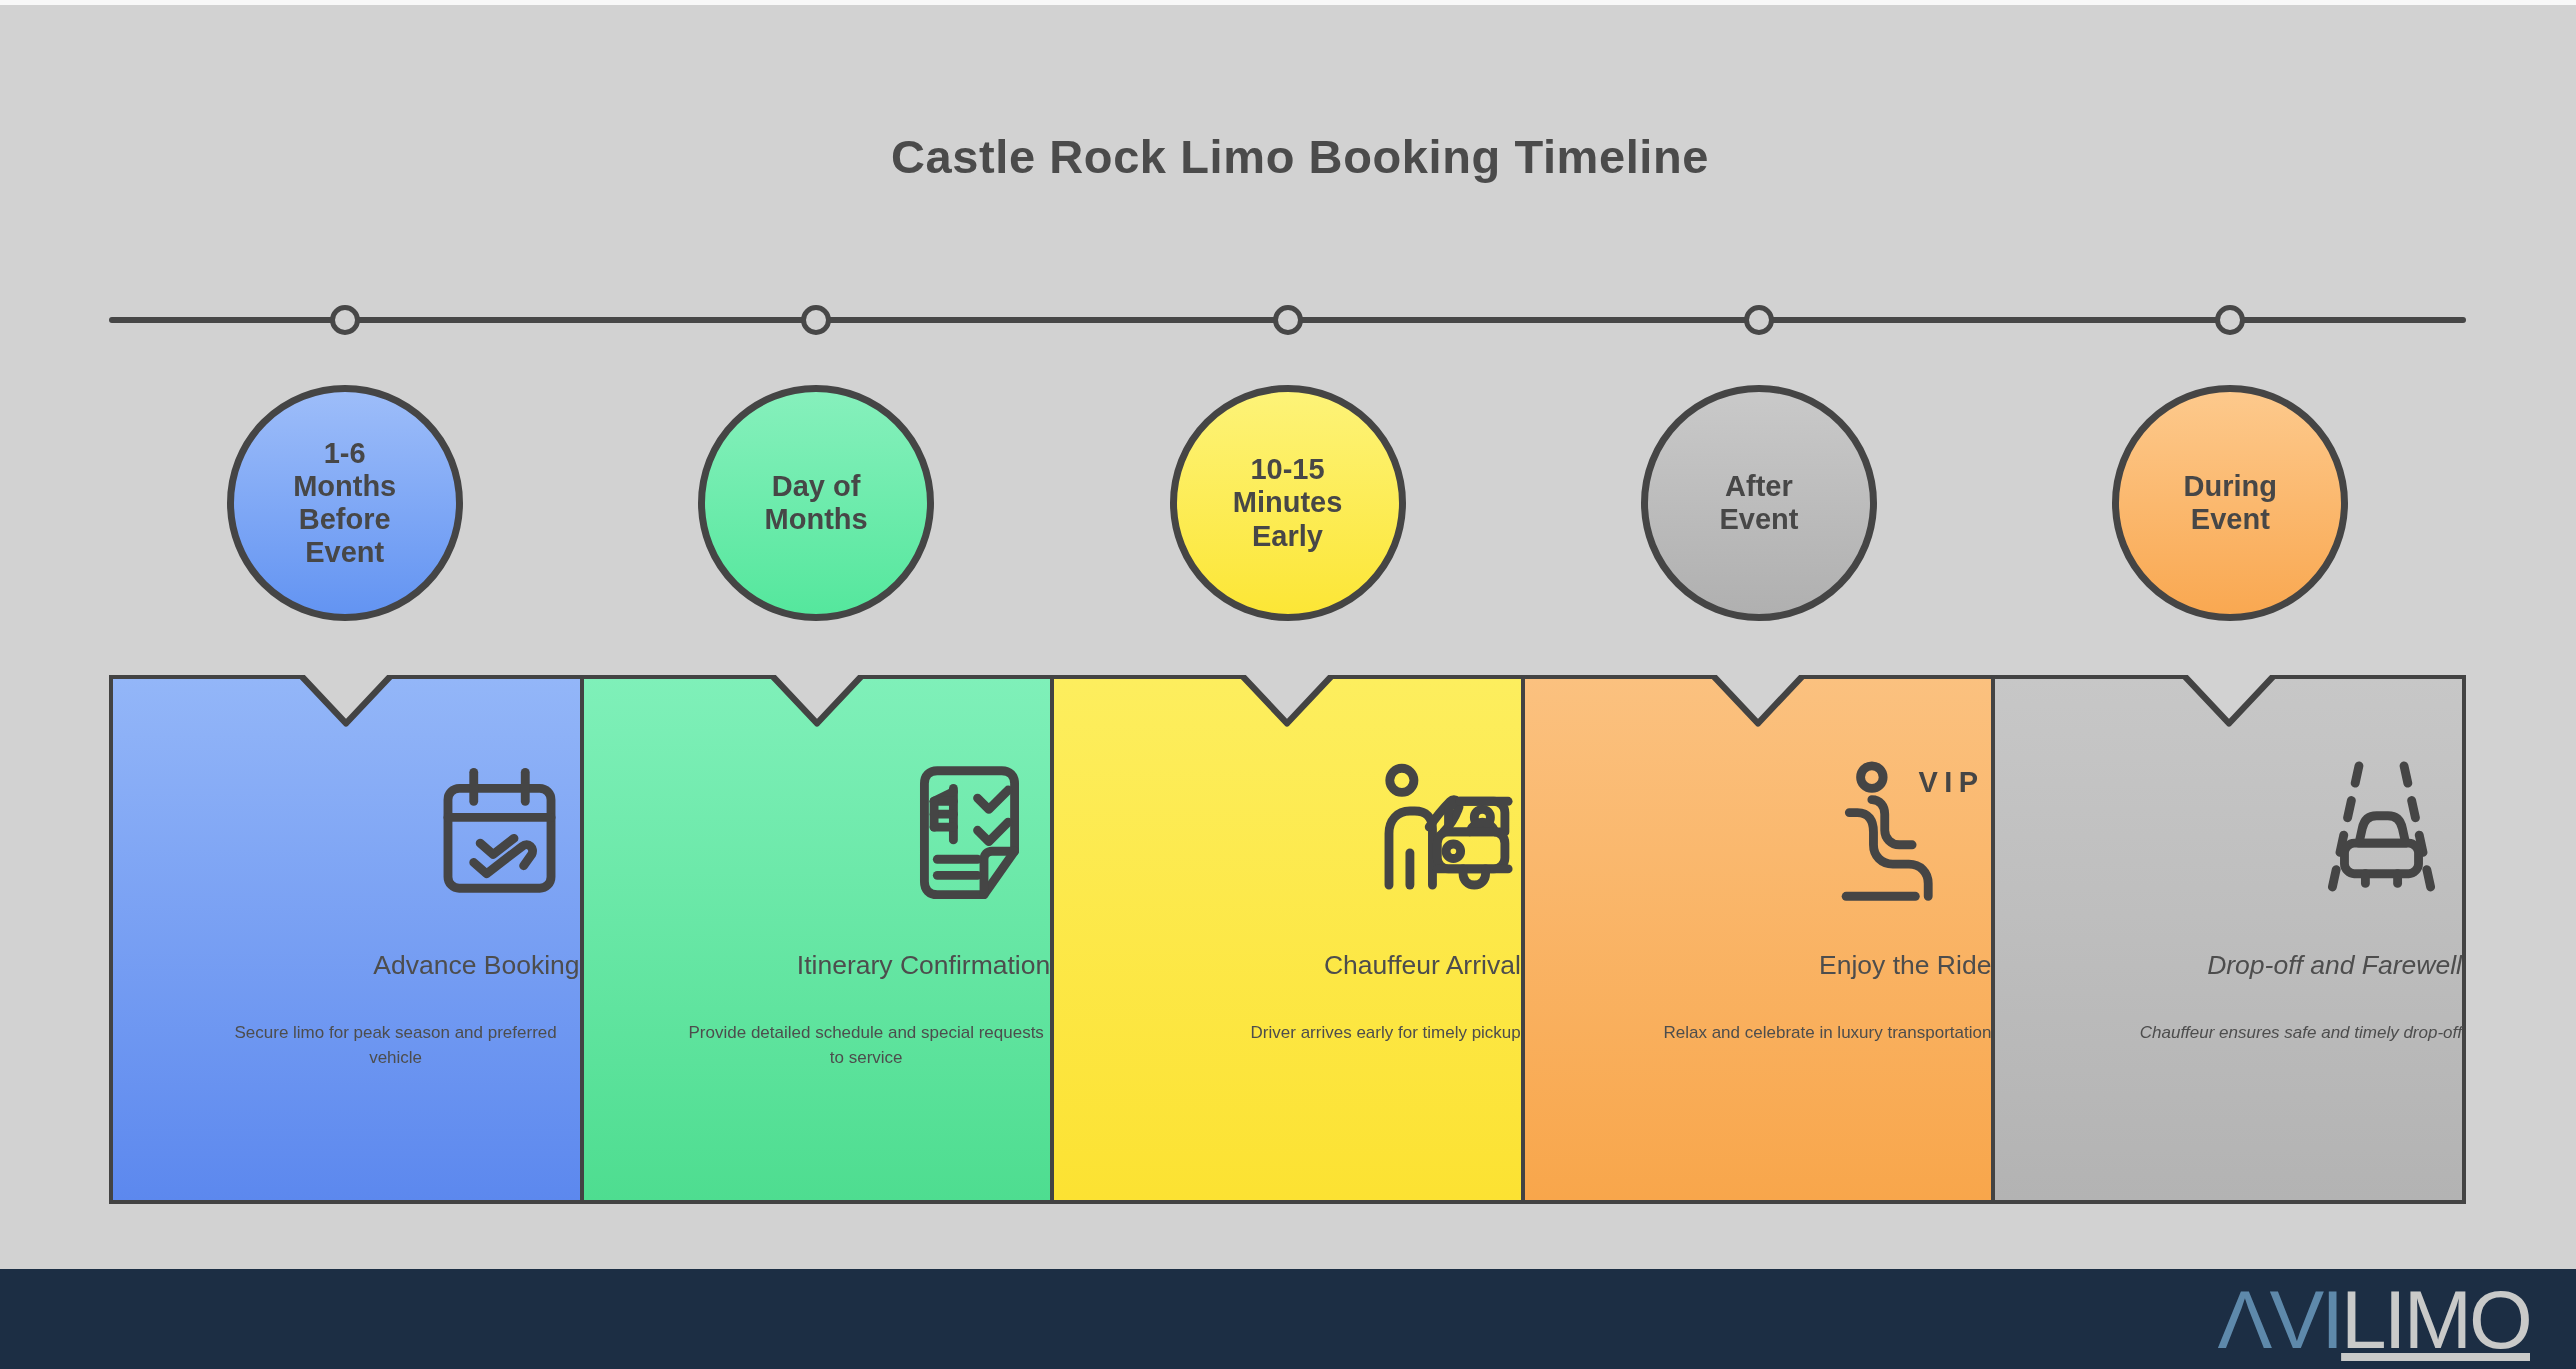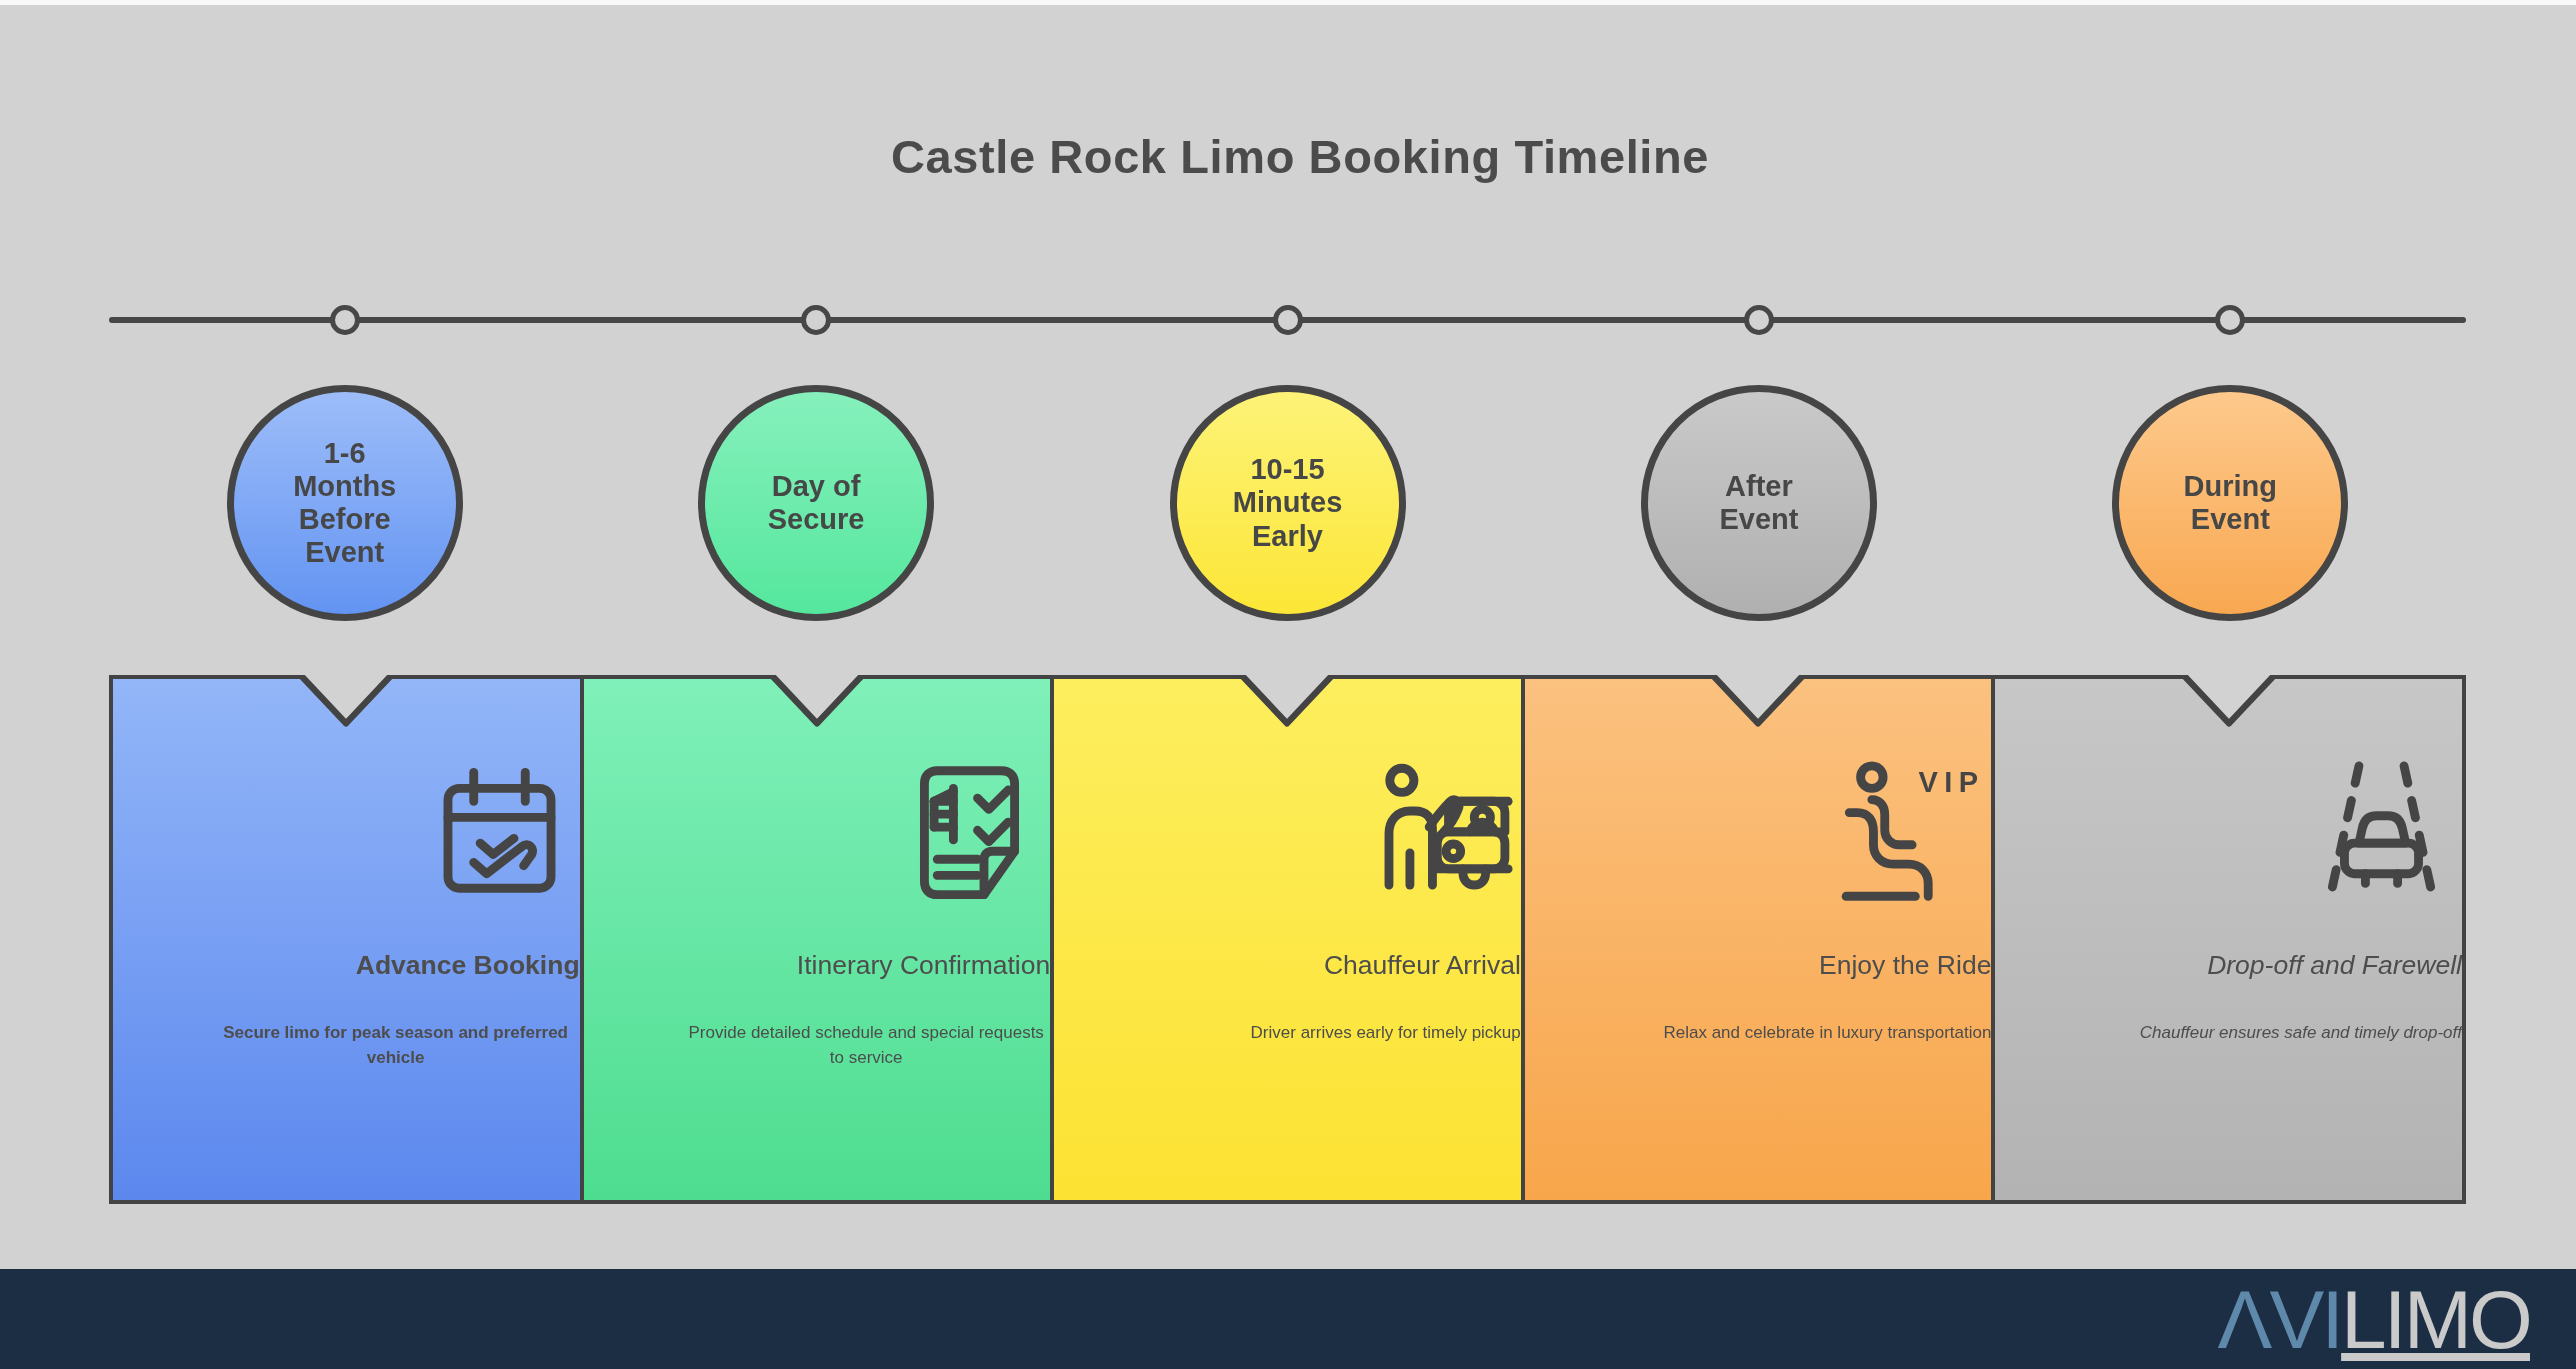--- a/index.html
+++ b/index.html
@@ -70,41 +70,41 @@
       </div>
     </div>
   <div class="row5 circles-row" id="circles-row">
       <div class="cell">
         <div class="stage-circle" style="background: linear-gradient(rgb(157, 189, 249), rgb(99, 148, 242));">
           <span>1-6 Months Before Event</span>
         </div>
       </div>
       <div class="cell">
         <div class="stage-circle" style="background: linear-gradient(rgb(134, 240, 188), rgb(85, 231, 157));">
-          <span>Day of Secure</span>
+          <span>Day of Months</span>
         </div>
       </div>
       <div class="cell">
         <div class="stage-circle" style="background: linear-gradient(rgb(253, 243, 120), rgb(252, 230, 54));">
           <span>10-15 Minutes Early</span>
         </div>
       </div>
       <div class="cell">
         <div class="stage-circle" style="background: linear-gradient(rgb(201, 201, 201), rgb(176, 176, 176));">
           <span>After Event</span>
         </div>
       </div>
       <div class="cell">
         <div class="stage-circle" style="background: linear-gradient(rgb(253, 201, 140), rgb(249, 168, 81));">
           <span>During Event</span>
         </div>
       </div>
     </div>
   <div class="row5 cards-row" id="cards-row">
-      <div class="card" style="background: linear-gradient(rgb(147, 182, 248), rgb(92, 136, 238)); font-weight: bold;">
+      <div class="card" style="background: linear-gradient(rgb(147, 182, 248), rgb(92, 136, 238));">
         <svg class="notch" width="98" height="53" viewBox="0 0 170 92">
           <path d="M6,0 L85,84 L164,0" fill="#d2d2d2" stroke="#434343" stroke-width="11" stroke-linejoin="round"></path>
         </svg>
         <div class="icon">
           <svg width="161" height="161" viewBox="0 0 100 100">
             <rect class="st" x="18" y="22" width="64" height="62" rx="7"></rect>
             <path class="st" d="M18,40 H82"></path>
             <path class="st" d="M34,12 V30"></path>
             <path class="st" d="M66,12 V30"></path>
             <path class="st" d="M38,56 l8,7 13,-10"></path>

